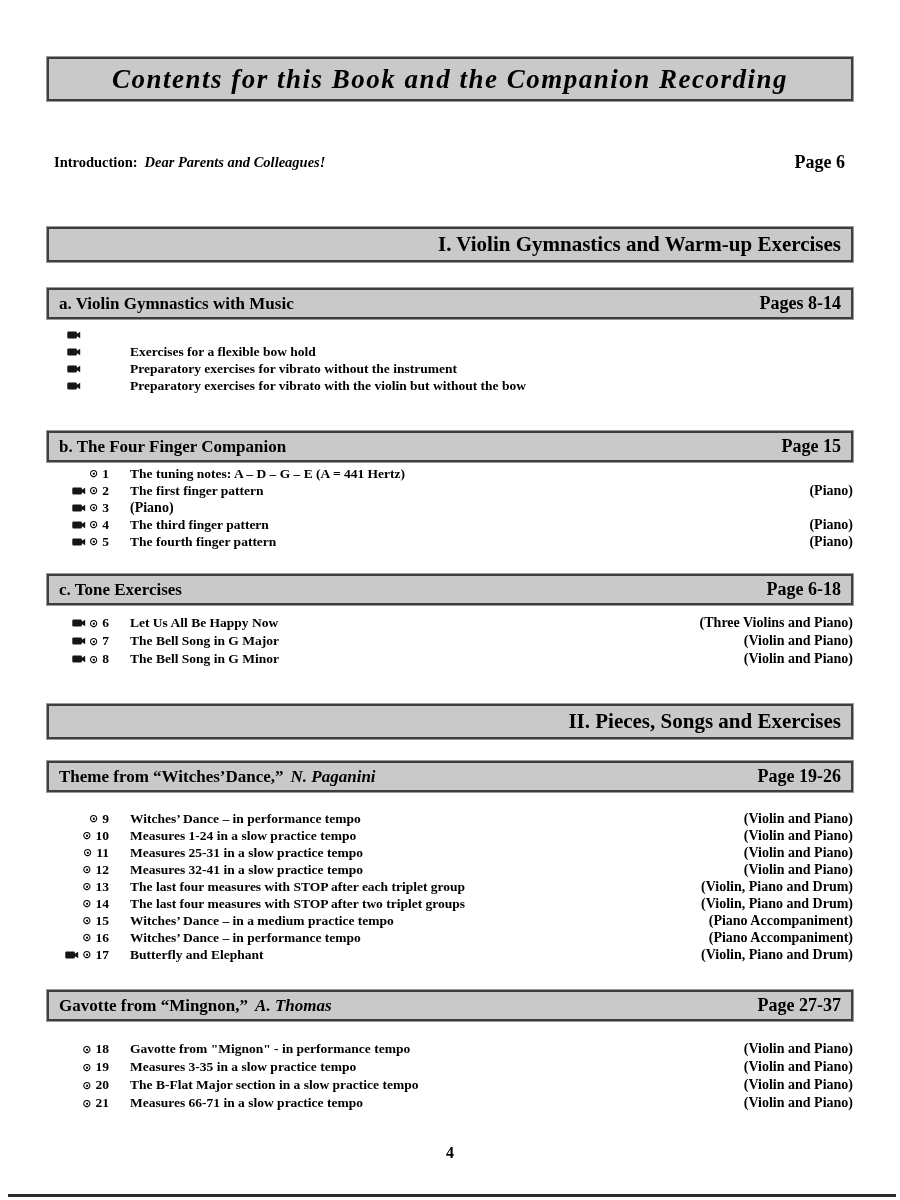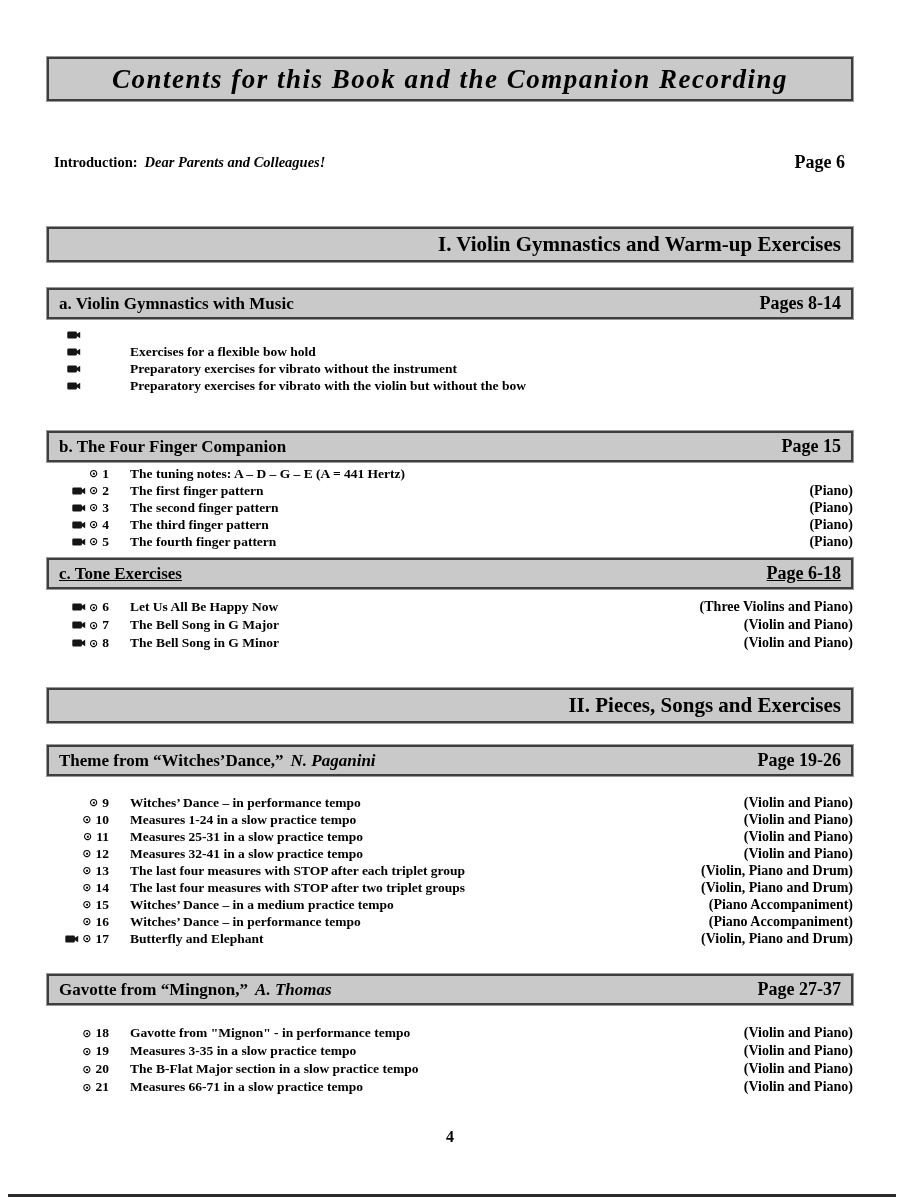--- a/index.html
+++ b/index.html
@@ -22,21 +22,21 @@
     margin-top:51px;height:20px;display:flex;justify-content:space-between;
     align-items:center;font-size:14.5px;font-weight:bold;flex:none;padding:0 8px 0 7px;
   }
   .intro-italic{font-style:italic;margin-left:7px;}
   .part-banner{height:35px;font-size:21px;font-weight:bold;}
   .part-1{margin-top:55px;}
   .part-2{margin-top:36px;}
   .sub-banner{height:31px;justify-content:space-between;font-size:17px;font-weight:bold;}
   .sub-a{margin-top:26px;}
   .sub-b{margin-top:37px;}
-  .sub-c{margin-top:8px;text-decoration:underline;}
+  .sub-c{margin-top:24px;}
   .sub-witches{margin-top:22px;}
   .sub-gavotte{margin-top:27px;}
   .pageref{font-size:18px;font-weight:bold;flex:none;}
   .composer{font-style:italic;margin-left:7px;}
   .items{flex:none;}
   .items-a{margin-top:7px;}
   .items-b{margin-top:3px;}
   .items-c{margin-top:9px;}
   .items-w{margin-top:18px;}
   .items-g{margin-top:19px;}
@@ -152,21 +152,20 @@
     <div class="row">
       <span class="lead">
           <span class="cam">
             <svg viewBox="0 0 14 12" width="14" height="12">
               <path d="M1.5 2.5h7.2a1.2 1.2 0 0 1 1.2 1.2v1.1l3.3-2v6.4l-3.3-2v1.1a1.2 1.2 0 0 1-1.2 1.2H1.5A1.2 1.2 0 0 1 .3 8.3V3.7A1.2 1.2 0 0 1 1.5 2.5Z" fill="#151515"></path>
             </svg>
           </span>
           <span class="track">⊙</span>
           <span class="num">3</span>
         </span>
-      <span class="title-cell">The second finger pattern</span>
       <span class="scoring">(Piano)</span>
     </div>
     <div class="row">
       <span class="lead">
           <span class="cam">
             <svg viewBox="0 0 14 12" width="14" height="12">
               <path d="M1.5 2.5h7.2a1.2 1.2 0 0 1 1.2 1.2v1.1l3.3-2v6.4l-3.3-2v1.1a1.2 1.2 0 0 1-1.2 1.2H1.5A1.2 1.2 0 0 1 .3 8.3V3.7A1.2 1.2 0 0 1 1.5 2.5Z" fill="#151515"></path>
             </svg>
           </span>
           <span class="track">⊙</span>

